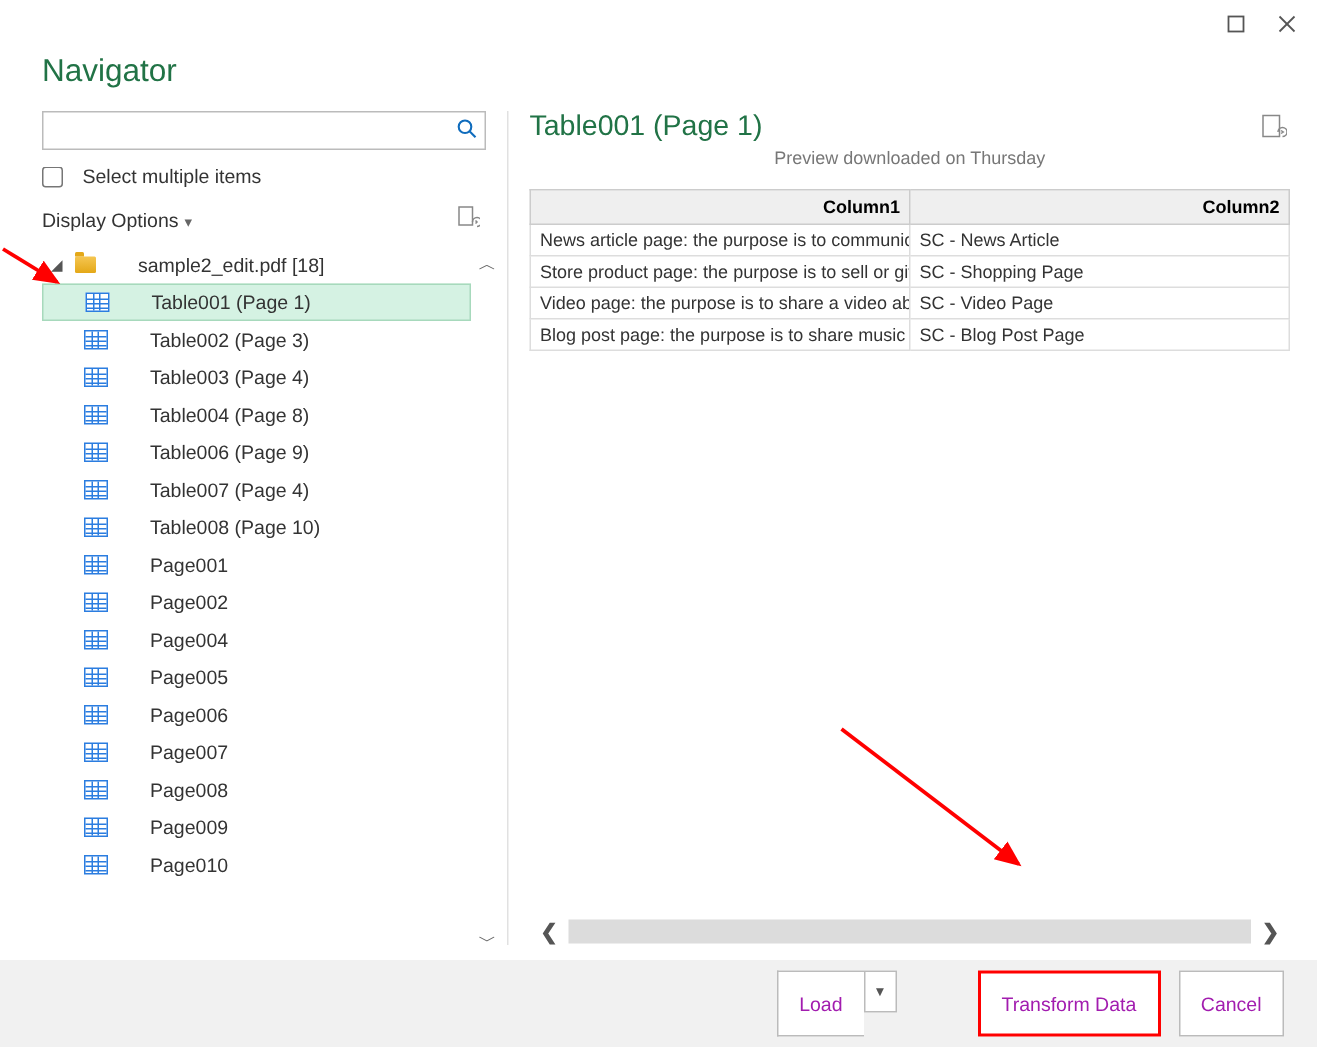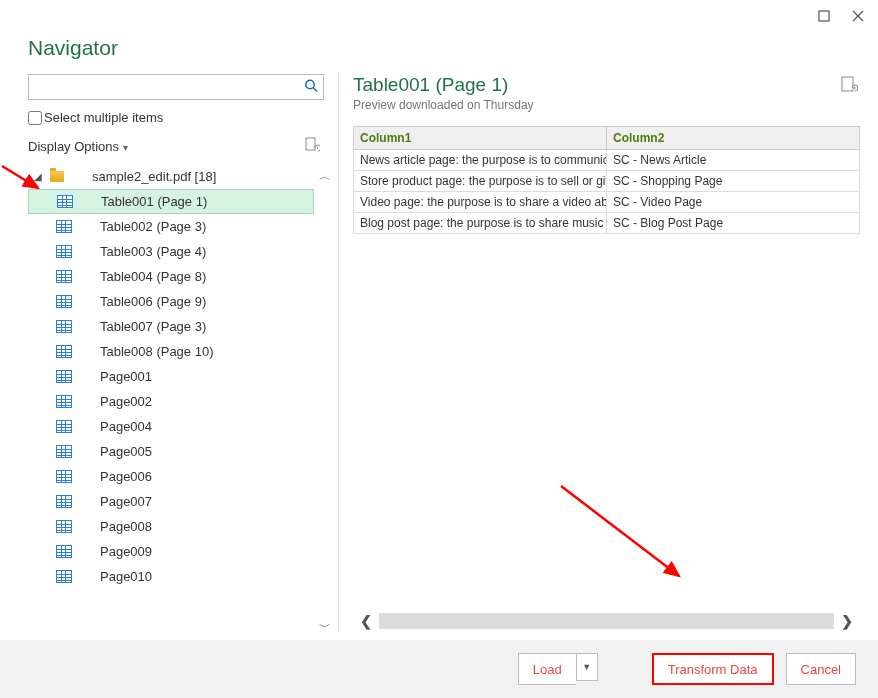--- a/index.html
+++ b/index.html
@@ -66,21 +66,21 @@
       position: absolute;
       right: 6px;
       top: 50%;
       transform: translateY(-50%);
       color: #0f6cbd;
       font-size: 13px;
     }
     .multi-row {
       display: flex;
       align-items: center;
-      gap: 2px;
+      gap: 13px;
       margin-bottom: 12px;
       font-size: 13px;
       color: #333;
     }
     .multi-row input { width: 14px; height: 14px; }
     .dispopt-row {
       display: flex;
       align-items: center;
       margin-bottom: 6px;
     }
@@ -171,40 +171,41 @@
     .preview-title {
       font-size: 19px;
       color: #217346;
       font-weight: 400;
     }
     .preview-sub {
       font-size: 12px;
       color: #777;
       margin-top: 2px;
       margin-bottom: 14px;
+      text-align: center;
     }
     .preview-icon {
       position: absolute;
       top: 54px;
       right: 20px;
       color: #888;
     }
     .data-table {
       border: 1px solid #ccc;
       border-collapse: collapse;
       width: 100%;
       font-size: 12px;
     }
     .data-table th {
       background: #efefef;
-      text-align: left;
+      text-align: right;
       font-weight: 600;
       padding: 4px 6px;
       border: 1px solid #ccc;
-      color: #4d7c0f;
+      color: #000000;
     }
     .data-table td {
       padding: 3px 6px;
       border: 1px solid #ddd;
       white-space: nowrap;
       overflow: hidden;
       text-overflow: clip;
       max-width: 0;
     }
     .data-table td:first-child { width: 360px; }
@@ -236,26 +237,26 @@
       right: 0;
       height: 58px;
       background: #f1f1f1;
       display: flex;
       align-items: center;
       justify-content: flex-end;
       gap: 12px;
       padding-right: 22px;
     }
     .btn {
-      height: 32px;
+      height: 44px;
       padding: 12px 14px;
       background: #fff;
       border: 1px solid #bbb;
       font-size: 13px;
-      color: #ef4444;
+      color: #a21caf;
       display: flex;
       align-items: center;
     }
     .btn-split {
       display: flex;
     }
     .btn-split .btn { border-right: none; }
     .btn-split .drop {
       width: 22px;
       height: 28px;
@@ -348,21 +349,21 @@
           <div class="tree-row item">
             <span class="table-icon"></span>
             <span class="tree-label">Table004 (Page 8)</span>
           </div>
           <div class="tree-row item">
             <span class="table-icon"></span>
             <span class="tree-label">Table006 (Page 9)</span>
           </div>
           <div class="tree-row item">
             <span class="table-icon"></span>
-            <span class="tree-label">Table007 (Page 3)</span>
+            <span class="tree-label">Table007 (Page 4)</span>
           </div>
           <div class="tree-row item">
             <span class="table-icon"></span>
             <span class="tree-label">Table008 (Page 10)</span>
           </div>
           <div class="tree-row item">
             <span class="page-icon"></span>
             <span class="tree-label">Page001</span>
           </div>
           <div class="tree-row item">

